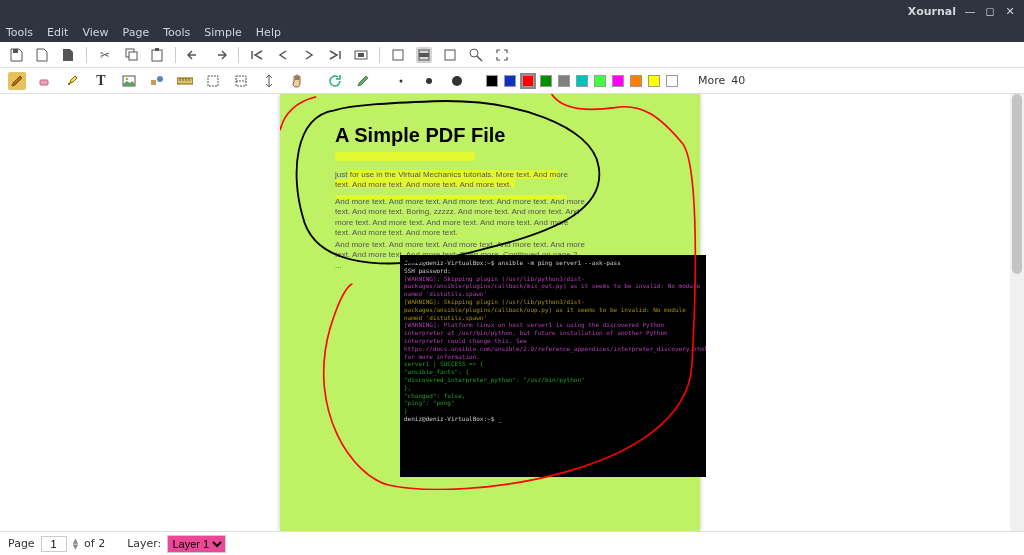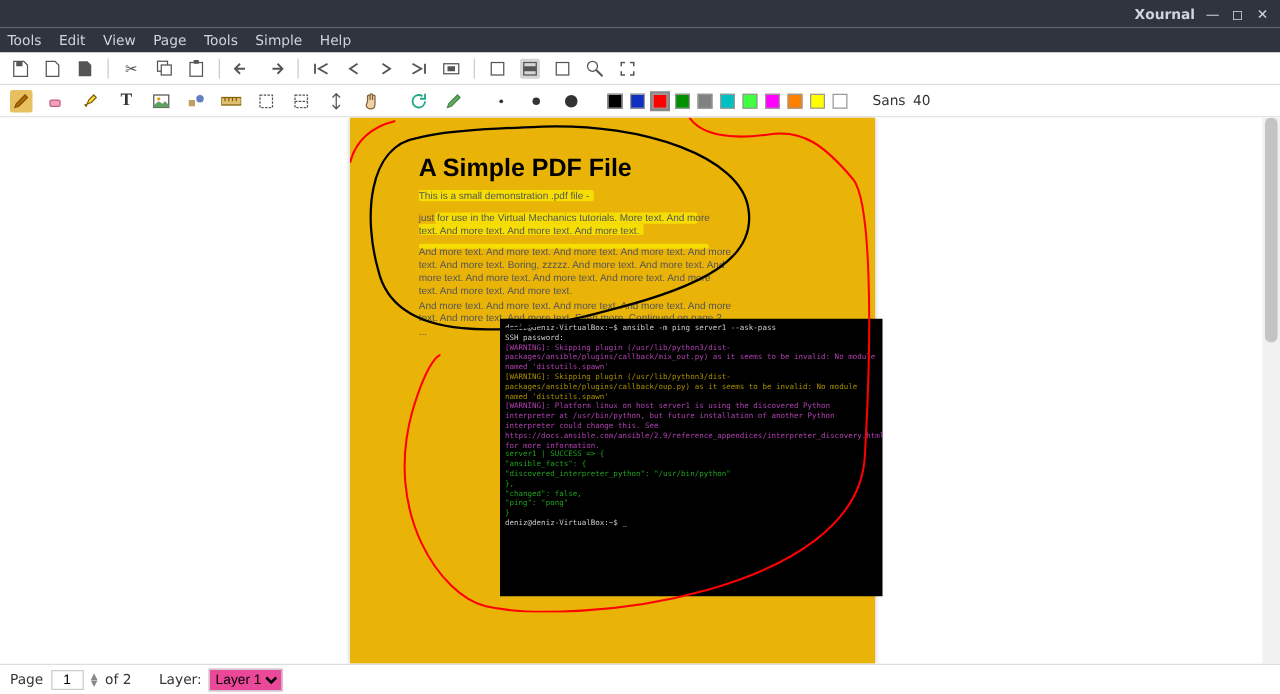--- a/index.html
+++ b/index.html
@@ -15,21 +15,21 @@
   .tb-btn { width: 16px; height: 16px; display: flex; align-items: center; justify-content: center; cursor: pointer; color: #555; font-size: 12px; }
   .tb-btn.active { background: #d5d5d5; border-radius: 2px; padding: 1px; }
   svg { display: block; }
   .tooltoolbar { height: 26px; background: #fff; border-bottom: 1px solid #ddd; display: flex; align-items: center; gap: 10px; padding: 0 8px; }
   .tool-btn { width: 18px; height: 18px; display: flex; align-items: center; justify-content: center; cursor: pointer; color: #555; border-radius: 2px; }
   .tool-btn.pencil { background: #e8c060; color: #444; }
   .color-sw { width: 12px; height: 12px; border: 1px solid #999; cursor: pointer; }
   .color-sw.sel { outline: 2px solid #888; }
   .font-row { display: flex; align-items: center; gap: 6px; font-size: 11px; color: #333; }
   .canvas-wrap { position: relative; width: 1024px; height: 437px; background: #fff; overflow: hidden; }
-  .page { position: absolute; left: 280px; top: 0; width: 420px; height: 437px; background: #eab308; box-shadow: 0 0 4px rgba(0,0,0,.25); }
+  .page { position: absolute; left: 280px; top: 0; width: 420px; height: 437px; background: #bef264; box-shadow: 0 0 4px rgba(0,0,0,.25); }
   .pdf-title { position: absolute; left: 55px; top: 30px; font-family: Arial, sans-serif; font-size: 20px; font-weight: bold; color: #000; }
   .pdf-para { position: absolute; left: 55px; font-family: Arial, sans-serif; font-size: 8px; color: #555; line-height: 1.3; width: 250px; }
   .hilite { position: absolute; background: rgba(255,255,0,.55); border-radius: 2px; }
   .text-tool { position: absolute; left: 35px; top: 200px; font-family: Arial, sans-serif; font-size: 28px; font-weight: bold; color: #000; }
   .terminal { position: absolute; left: 120px; top: 161px; width: 306px; height: 222px; background: #000; font-family: monospace; font-size: 6px; line-height: 1.3; padding: 4px; overflow: hidden; }
   .terminal .tm { color: #b040b0; }
   .terminal .ty { color: #a89000; }
   .terminal .tg { color: #20a020; }
   .terminal .tw { color: #ccc; }
   .scrollbar { position: absolute; right: 0; top: 0; width: 14px; height: 437px; background: #f0f0f0; }
@@ -257,35 +257,34 @@
       <span class="color-sw" style="background: rgb(128, 128, 128);"></span>
       <span class="color-sw" style="background: rgb(0, 192, 192);"></span>
       <span class="color-sw" style="background: rgb(64, 255, 64);"></span>
       <span class="color-sw" style="background: rgb(255, 0, 255);"></span>
       <span class="color-sw" style="background: rgb(255, 128, 0);"></span>
       <span class="color-sw" style="background: rgb(255, 255, 0);"></span>
       <span class="color-sw" style="background: rgb(255, 255, 255);"></span>
     </span>
   <div class="sep"></div>
   <span class="font-row">
-    <span>Sans</span>
+    <span>More</span>
     <span>40</span>
   </span>
 </div>
 
 <div class="canvas-wrap">
   <div class="page">
 
     <span class="hilite" style="left:55px;top:58px;width:140px;height:9px"></span>
     <span class="hilite" style="left:68px;top:76px;width:210px;height:9px"></span>
     <span class="hilite" style="left:55px;top:85px;width:180px;height:9px"></span>
     <span class="hilite" style="left:55px;top:101px;width:232px;height:4px"></span>
 
     <div class="pdf-title">A Simple PDF File</div>
-    <div class="pdf-para" style="top:58px">This is a small demonstration .pdf file -</div>
     <div class="pdf-para" style="top:76px">just for use in the Virtual Mechanics tutorials. More text. And more text. And more text. And more text. And more text.</div>
     <div class="pdf-para" style="top:103px">And more text. And more text. And more text. And more text. And more text. And more text. Boring, zzzzz. And more text. And more text. And more text. And more text. And more text. And more text. And more text. And more text. And more text.</div>
     <div class="pdf-para" style="top:146px">And more text. And more text. And more text. And more text. And more text. And more text. And more text. Even more. Continued on page 2 ...</div>
 
 
     <div class="terminal" id="terminal">
         <div class="tw">deniz@deniz-VirtualBox:~$ ansible -m ping server1 --ask-pass</div>
         <div class="tw">SSH password:</div>
         <div class="tm">[WARNING]: Skipping plugin (/usr/lib/python3/dist-packages/ansible/plugins/callback/mix_out.py) as it seems to be invalid: No module named 'distutils.spawn'</div>
         <div class="ty">[WARNING]: Skipping plugin (/usr/lib/python3/dist-packages/ansible/plugins/callback/oup.py) as it seems to be invalid: No module named 'distutils.spawn'</div>

